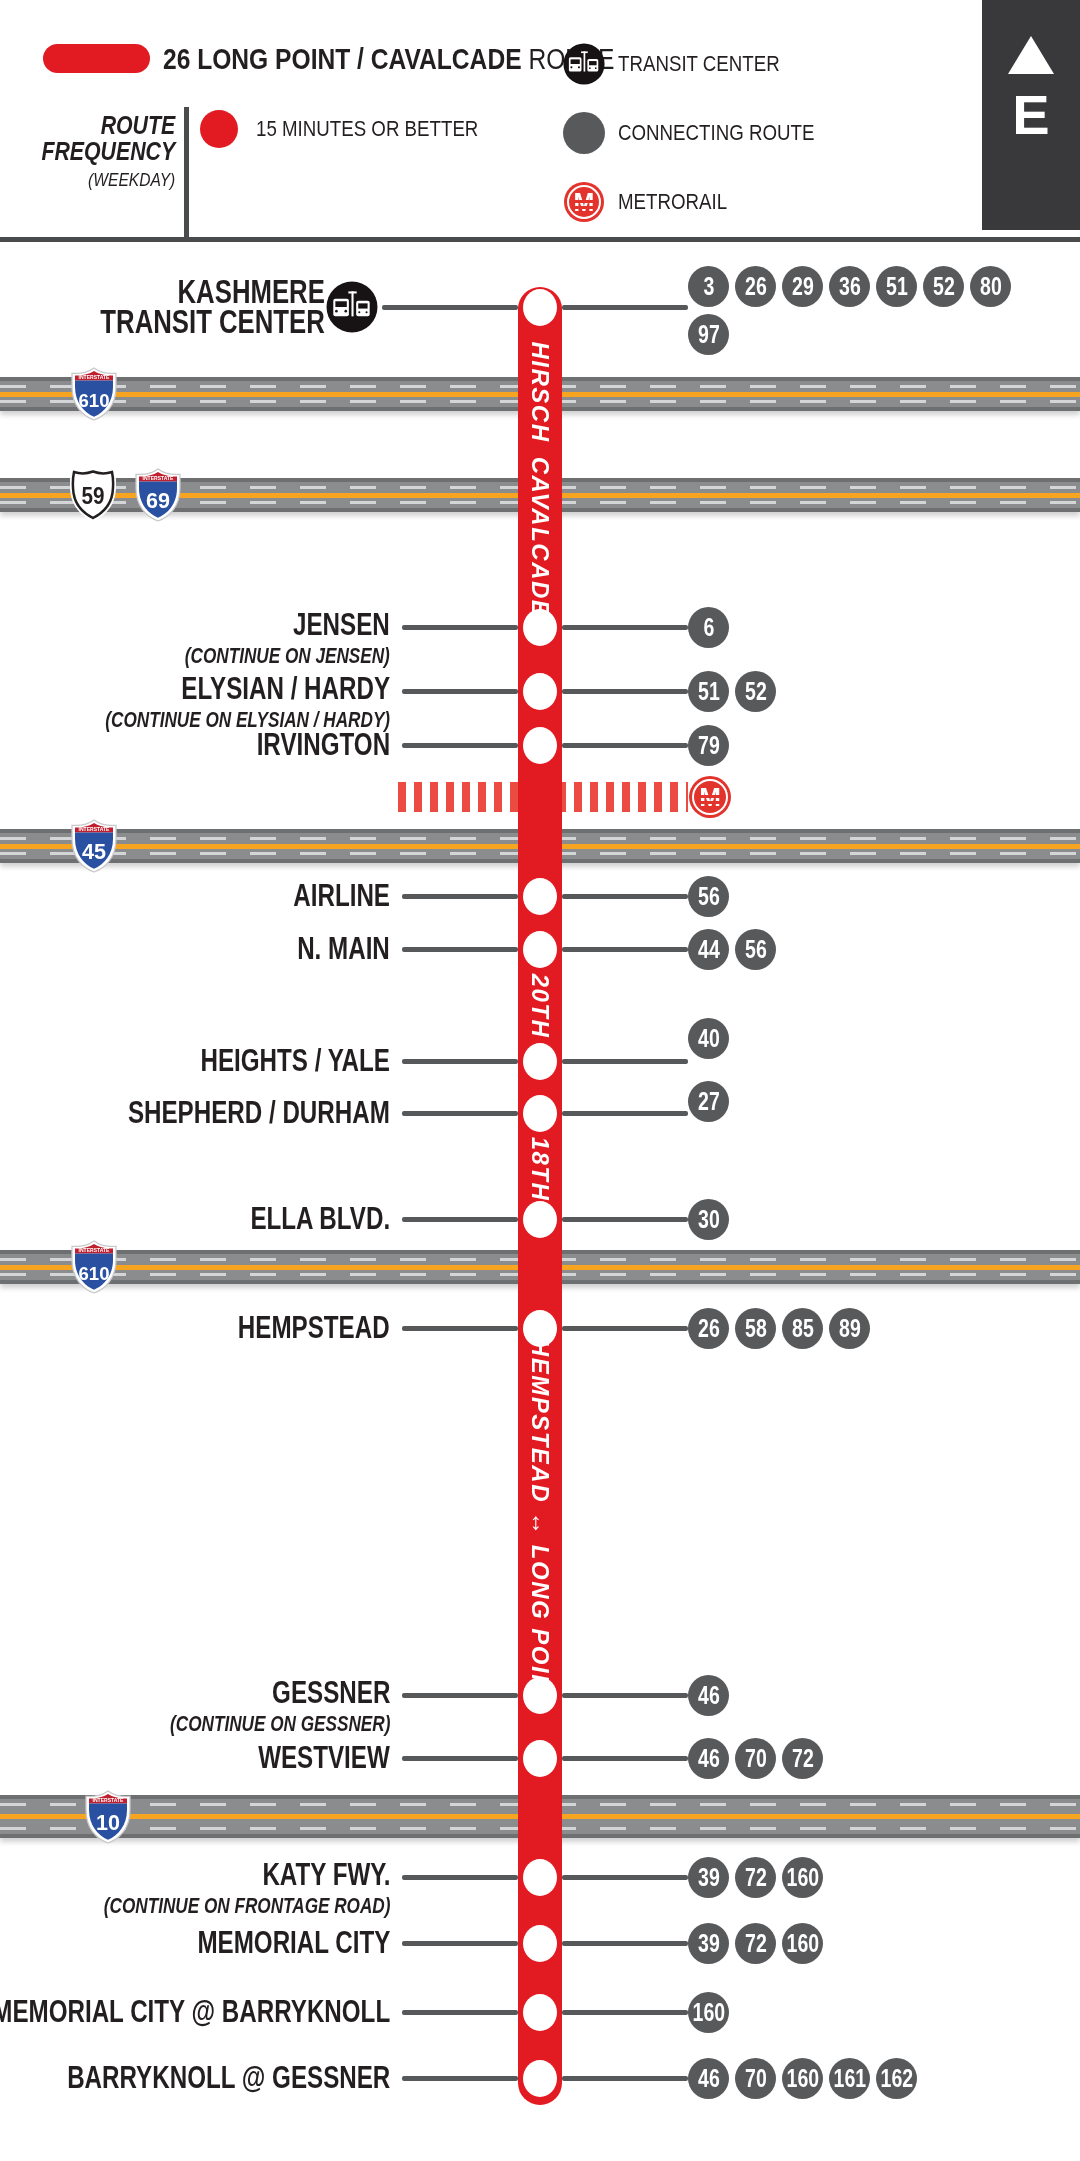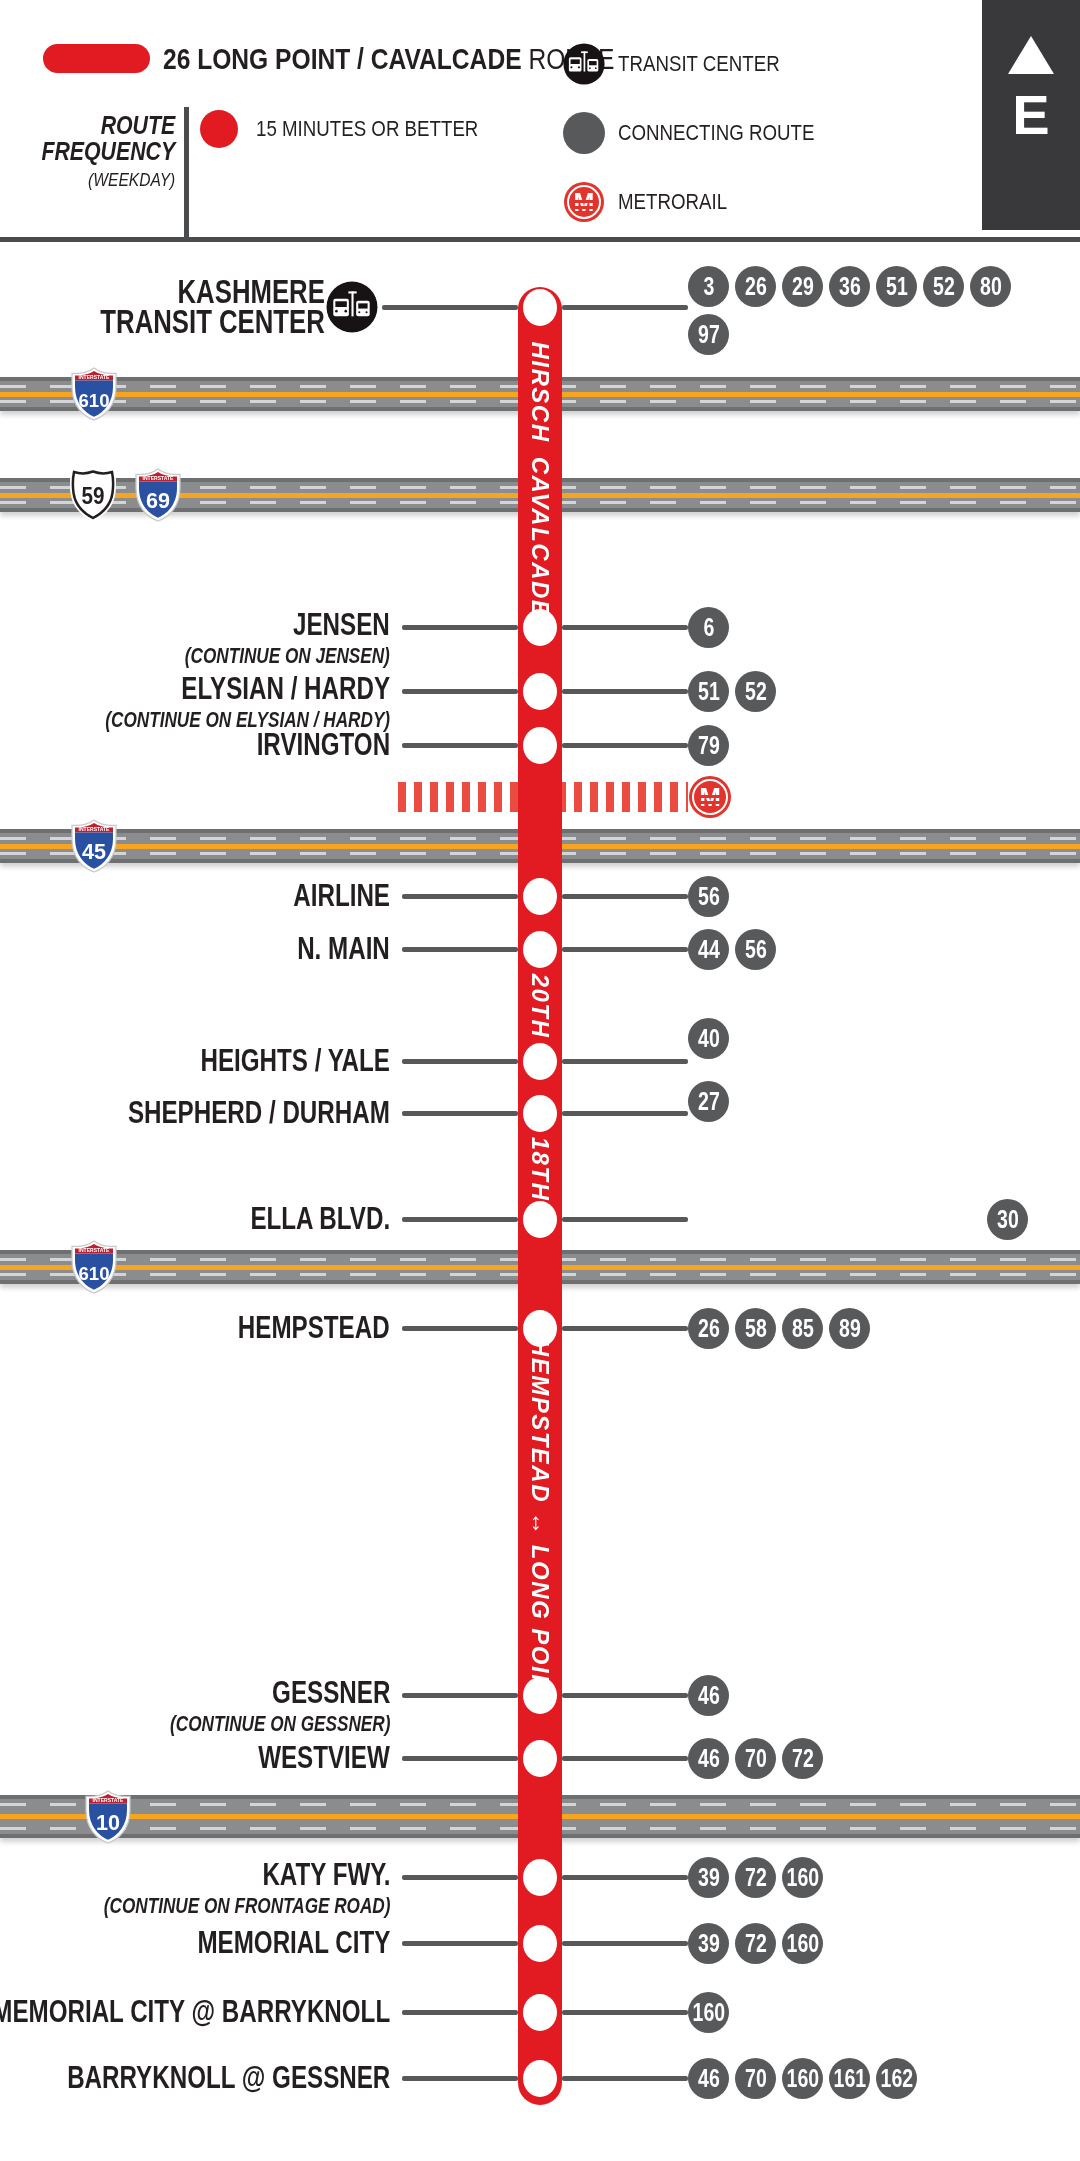--- a/index.html
+++ b/index.html
@@ -355,21 +355,21 @@
         <div class="badge">
           <span>27</span>
         </div>
       </div>
       <div class="stop-label" style="right: 690px; top: 1202px;">
         <span class="main">ELLA BLVD.</span>
       </div>
       <div class="cline" style="left: 402px; width: 116px; top: 1217px;"></div>
       <div class="cline" style="left: 562px; width: 126px; top: 1217px;"></div>
       <div class="stop-dot" style="top: 1201px;"></div>
-      <div class="badges" style="top: 1199px; justify-content: flex-end;">
+      <div class="badges" style="top: 1199px;">
         <div class="badge">
           <span>30</span>
         </div>
       </div>
       <div class="stop-label" style="right: 690px; top: 1311px;">
         <span class="main">HEMPSTEAD</span>
       </div>
       <div class="cline" style="left: 402px; width: 116px; top: 1326px;"></div>
       <div class="cline" style="left: 562px; width: 126px; top: 1326px;"></div>
       <div class="stop-dot" style="top: 1310px;"></div>

